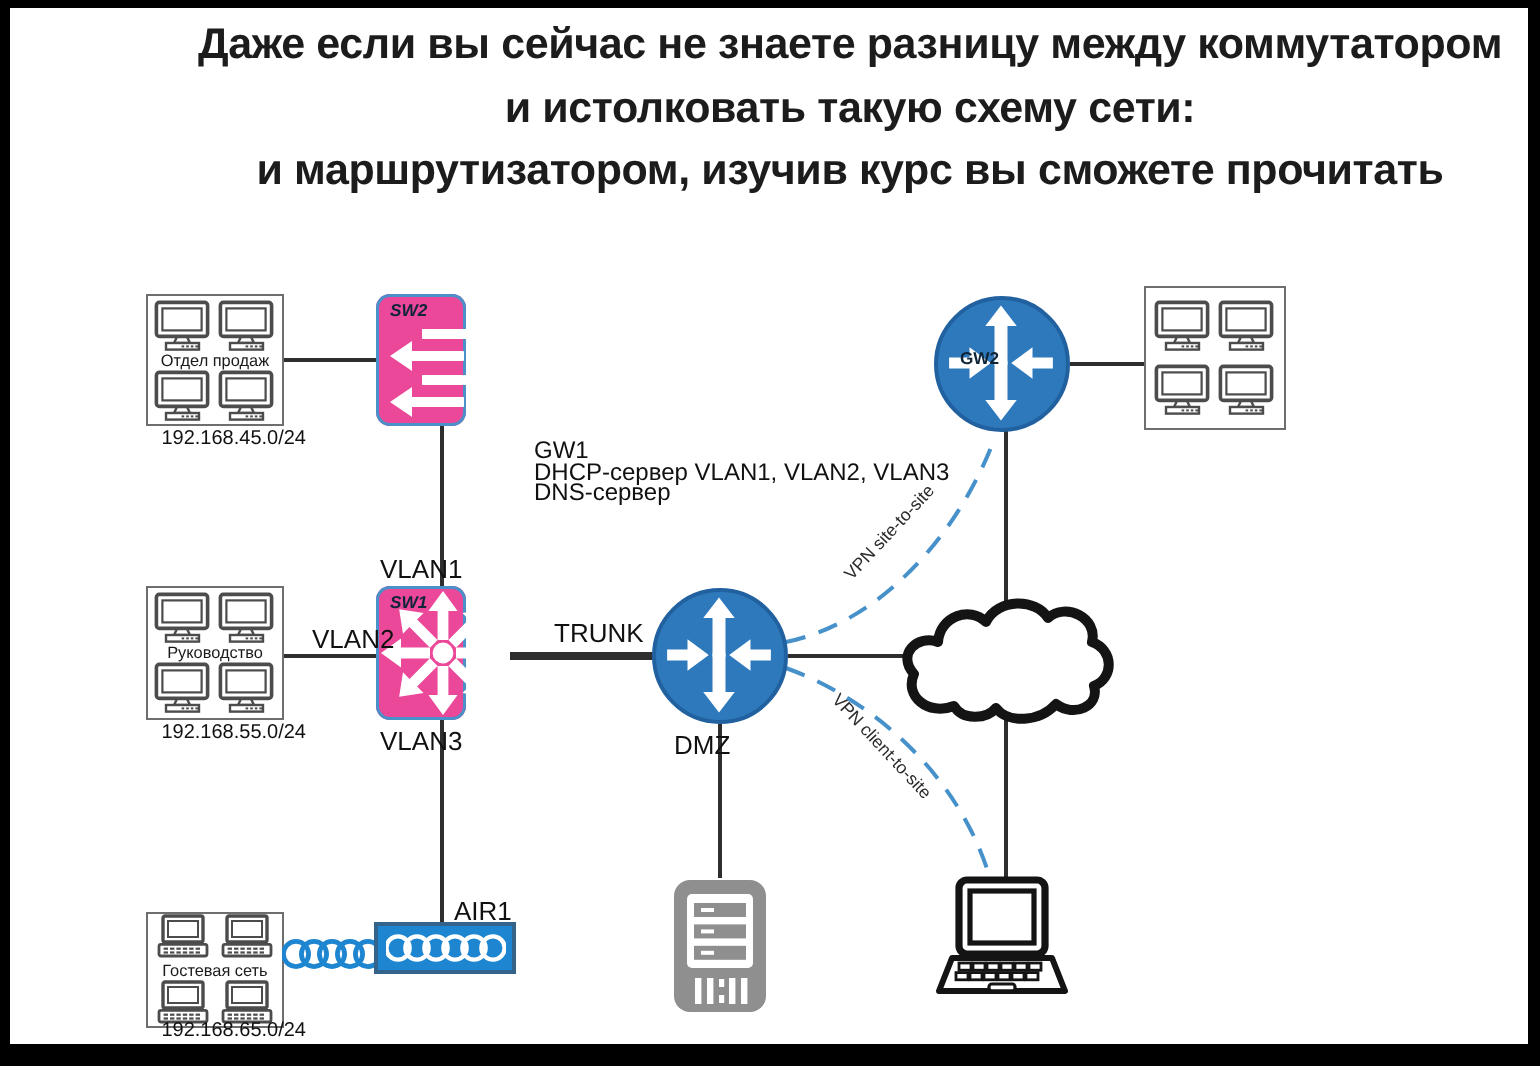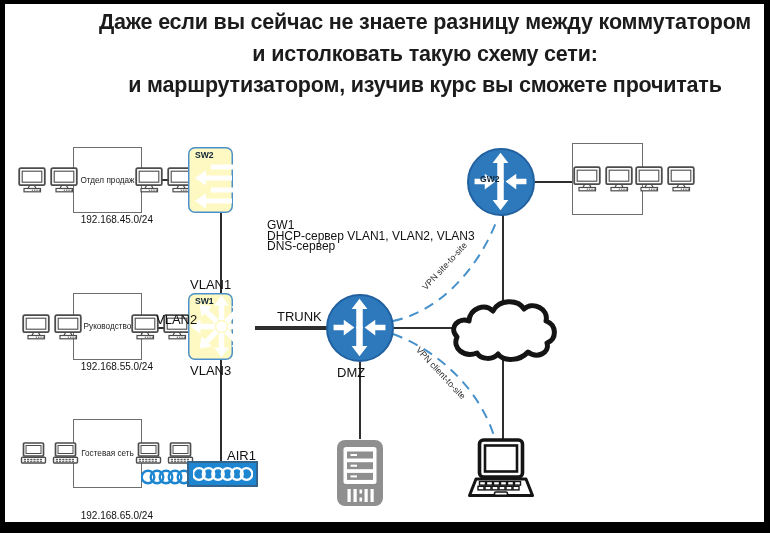--- a/index.html
+++ b/index.html
@@ -1,27 +1,27 @@
 <!DOCTYPE html>
 <html><head>
 <meta charset="utf-8">
 <style>
   html,body{margin:0;padding:0;background:#000;}
   #page{position:relative;width:770px;height:533px;background:#fff;font-family:"Liberation Sans",sans-serif;overflow:hidden;}
   .frame{position:absolute;background:#000;}
   #title{position:absolute;left:0;top:7px;width:770px;text-align:center;font-weight:bold;
          font-size:21.5px;line-height:31.5px;color:#1c1c1c;letter-spacing:-0.2px;margin-left:40px;}
   .lanbox{position:absolute;background:#fff;border:1.7px solid #6e6e6e;box-sizing:border-box;
-          display:flex;align-items:center;justify-content:center;}
+          display:flex;flex-direction:column;align-items:center;justify-content:center;}
   .lanrow{display:flex;gap:2px;}
   .lanname{font-size:8.2px;line-height:9px;color:#1a1a1a;white-space:nowrap;}
   .subnet{position:absolute;width:90px;text-align:right;font-size:10px;color:#111;white-space:nowrap;}
   .line{position:absolute;background:#2e2e2e;}
-  .sq{position:absolute;width:45px;height:66px;background:#fef9c3;border-radius:7px;
-      box-shadow:inset 0 0 0 1.5px #4a90c9;}
+  .sq{position:absolute;width:45px;height:66px;background:#ec4899;border-radius:7px;
+      box-shadow:inset 0 0 0 1.5px #4a90c9;font-style:italic;}
   .circle{position:absolute;width:68px;height:68px;background:#2e79bc;border:2.5px solid #2161a0;
           border-radius:50%;box-sizing:border-box;}
   .devlbl{position:absolute;left:7px;top:3px;font-size:8.6px;font-weight:bold;color:#0e2437;}
   .lbl{position:absolute;font-size:13px;color:#111;white-space:nowrap;}
   .vpnlbl{position:absolute;font-size:8.8px;color:#2b2b2b;white-space:nowrap;}
   .note{position:absolute;font-size:12px;line-height:10.5px;color:#111;white-space:nowrap;}
   .mon{width:30px;height:26px;display:block;}
   .lap{width:30px;height:24px;display:block;}
   svg{overflow:visible;}
   #air1{position:absolute;left:187px;top:461px;width:71px;height:26px;background:#1e86d0;
@@ -215,21 +215,21 @@
       <svg class="mon">
           <use href="#sym-monitor"></use>
         </svg>
       <svg class="mon">
           <use href="#sym-monitor"></use>
         </svg>
     </div>
   </div>
   <div class="subnet" style="left:63px;top:361px">192.168.55.0/24</div>
 
-  <div class="lanbox" style="left:73px;top:419px;width:69px;height:69px">
+  <div class="lanbox" style="left:73px;top:456px;width:69px;height:58px">
     <div class="lanrow">
       <svg class="lap">
           <use href="#sym-laptop-sm"></use>
         </svg>
       <svg class="lap">
           <use href="#sym-laptop-sm"></use>
         </svg>
     </div>
     <div class="lanname">Гостевая сеть</div>
     <div class="lanrow">

